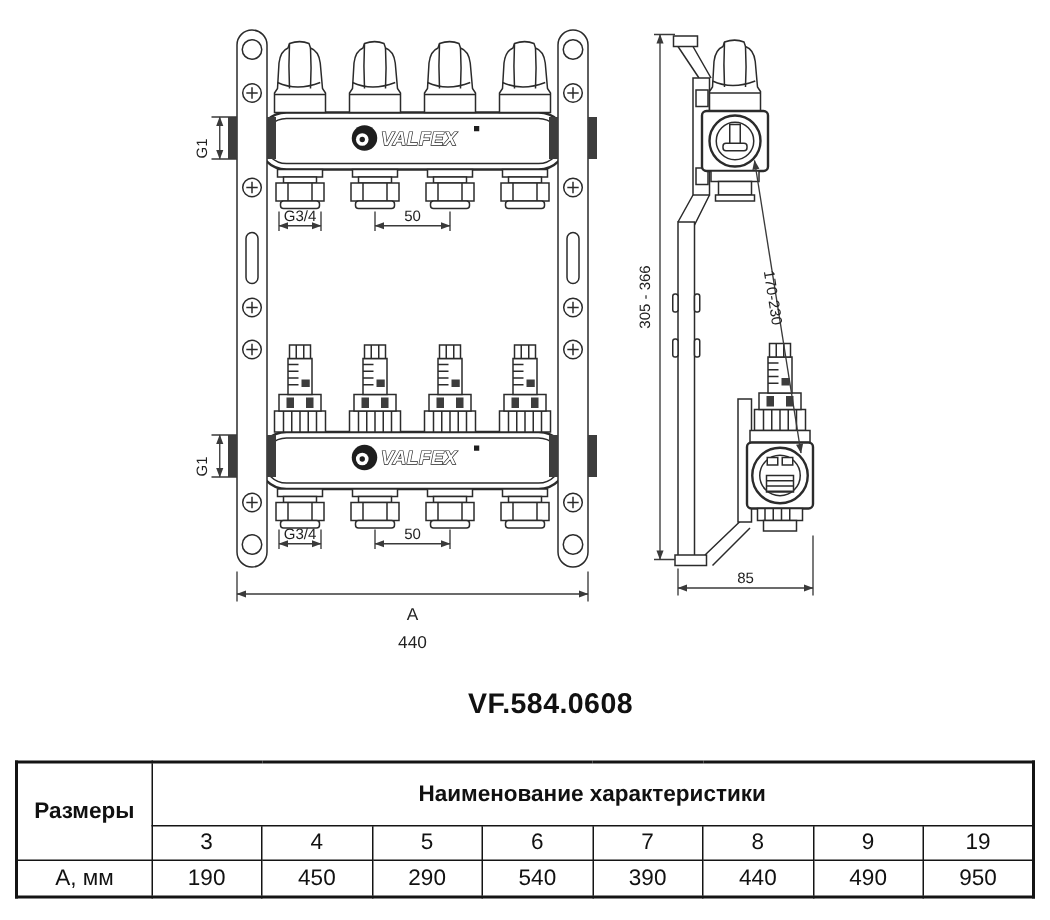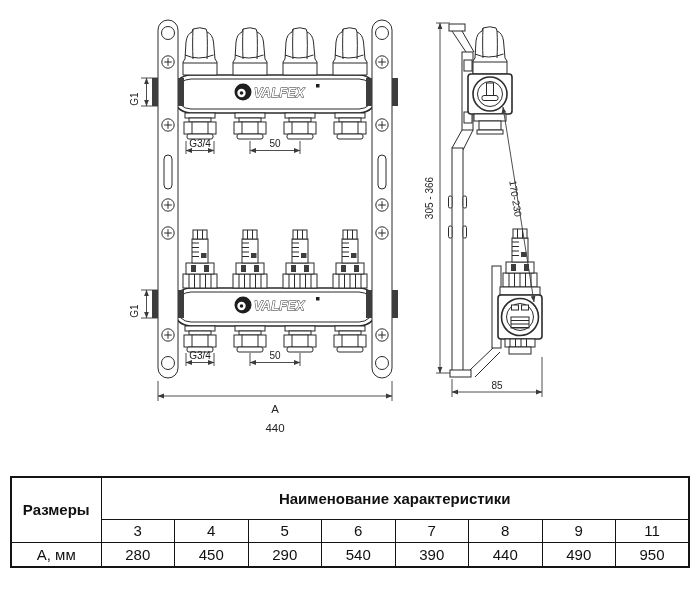--- a/index.html
+++ b/index.html
@@ -228,44 +228,45 @@
     </g>
 
     <g>
       <path class="dim" d="M452,379 V397 M542,357 V397"></path>
       <line x1="452" y1="392" x2="542" y2="392" class="dim" marker-start="url(#arr)" marker-end="url(#arr)"></line>
       <text x="497" y="388.5" text-anchor="middle" class="dimtxt">85</text>
     </g>
   </g>
 </svg>
 
+<div class="code">VF.584.0608</div>
 
 <table class="spec">
   <colgroup>
     <col style="width:90px">
     <col span="8">
   </colgroup>
   <tbody>
         <tr style="height:42px">
     <td rowspan="2" class="hdr">Размеры</td>
     <td colspan="8" class="hdr">Наименование характеристики</td>
   </tr>
   <tr style="height:23px">
     <td>3</td>
     <td>4</td>
     <td>5</td>
     <td>6</td>
     <td>7</td>
     <td>8</td>
     <td>9</td>
-    <td>11</td>
+    <td>19</td>
   </tr>
   <tr style="height:25px">
     <td>А, мм</td>
-    <td>280</td>
+    <td>190</td>
     <td>450</td>
     <td>290</td>
     <td>540</td>
     <td>390</td>
     <td>440</td>
     <td>490</td>
     <td>950</td>
   </tr>
 </tbody>
     </table>

